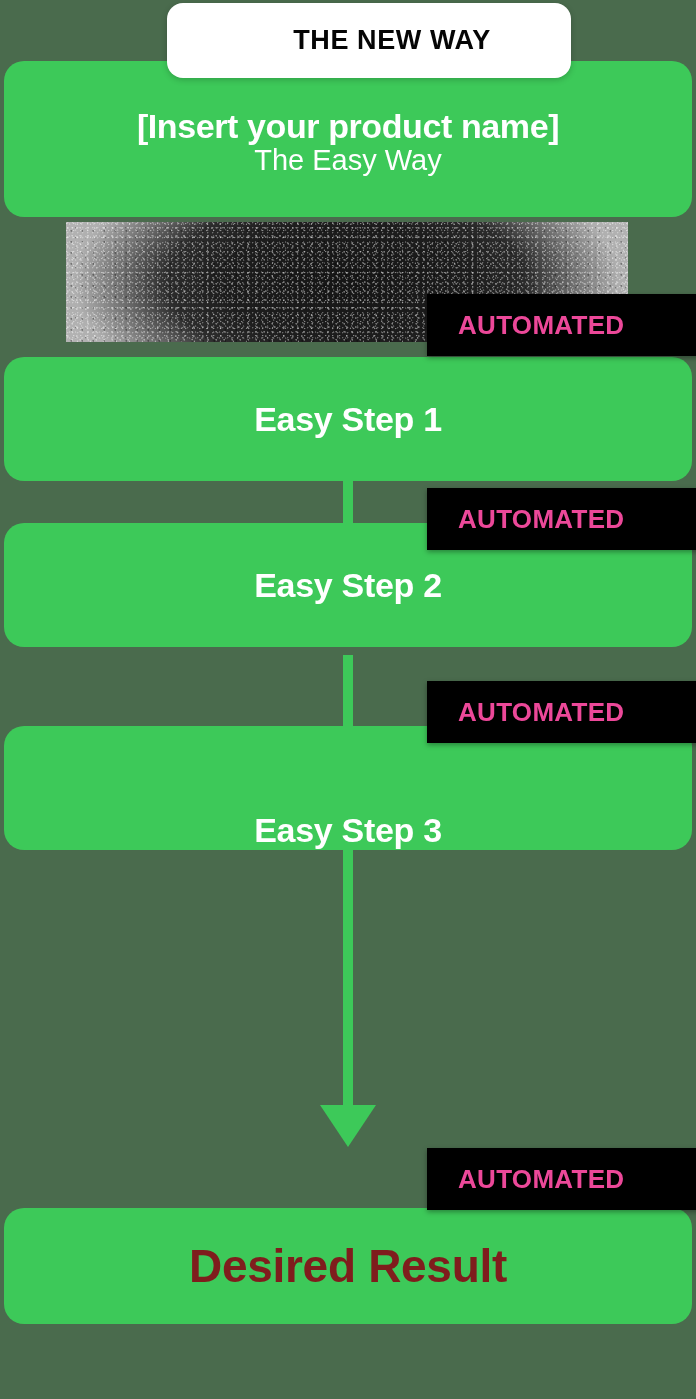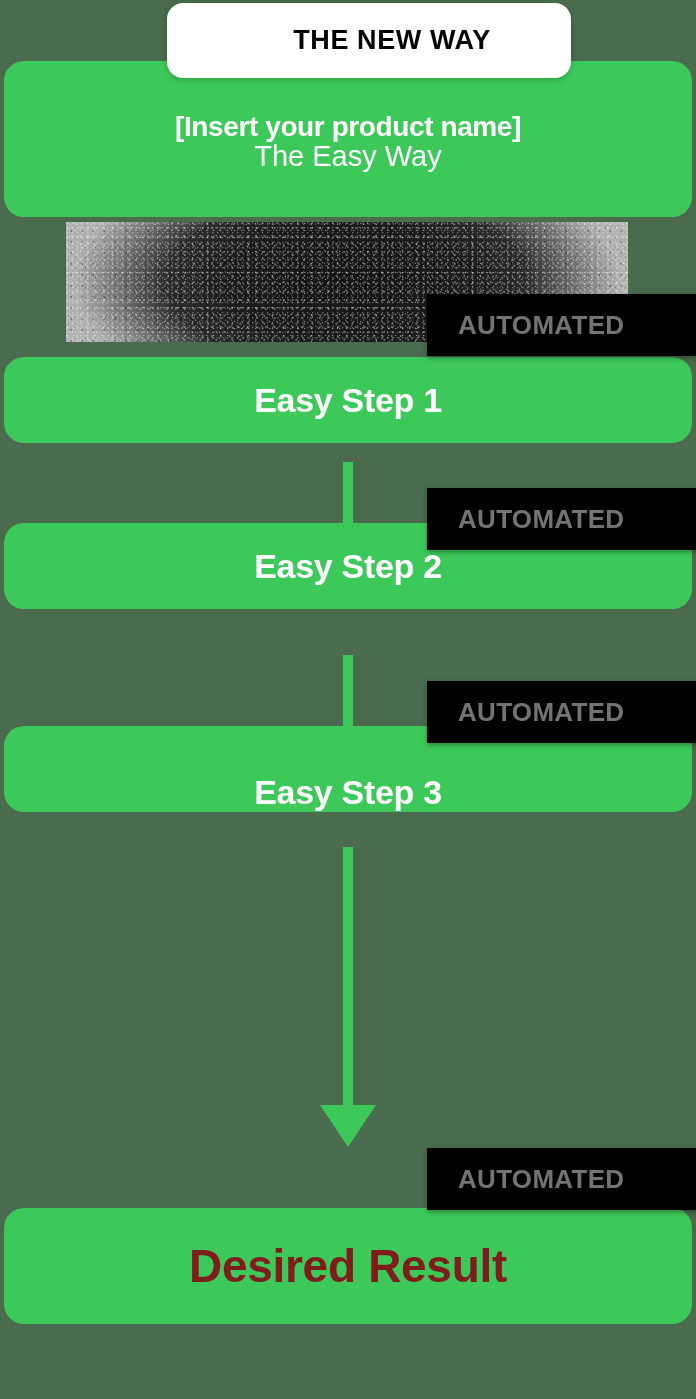--- a/index.html
+++ b/index.html
@@ -98,37 +98,37 @@
     display: flex;
     flex-direction: column;
     align-items: center;
     justify-content: center;
     z-index: 20;
   }
 
   
   .header-bar { top: 61px; height: 156px; z-index: 30; }
   .header-title {
-    font-size: 28px;
+    font-size: 34px;
     font-weight: 700;
     color: #ffffff;
     letter-spacing: -0.4px;
     line-height: 1.05;
     margin-top: 6px;
   }
   .header-sub {
     font-size: 29px;
     font-weight: 400;
     color: #ffffff;
     margin-top: 0;
     line-height: 1.05;
   }
 
   
-  .step-bar { height: 86px; }
+  .step-bar { height: 124px; }
   .step-1 { top: 357px; }
   .step-2 { top: 523px; }
   .step-3 { top: 726px; justify-content: flex-end; }
   .step-label {
     font-size: 34px;
     font-weight: 700;
     color: #ffffff;
     letter-spacing: -0.3px;
   }
 
@@ -153,21 +153,21 @@
     justify-content: flex-start;
     padding-left: 31px;
     box-sizing: border-box;
     z-index: 35;
     box-shadow: 0 2px 5px rgba(0,0,0,0.35);
   }
   .automated-badge .badge-text {
     font-size: 26px;
     font-weight: 700;
     letter-spacing: 0.3px;
-    color: #737373;
+    color: #ec4899;
     white-space: nowrap;
     text-align: right;
   }
   .badge-a { top: 294px; }
   .badge-b { top: 488px; }
   .badge-c { top: 681px; }
   .badge-d { top: 1148px; }
 
   
   .connector {

